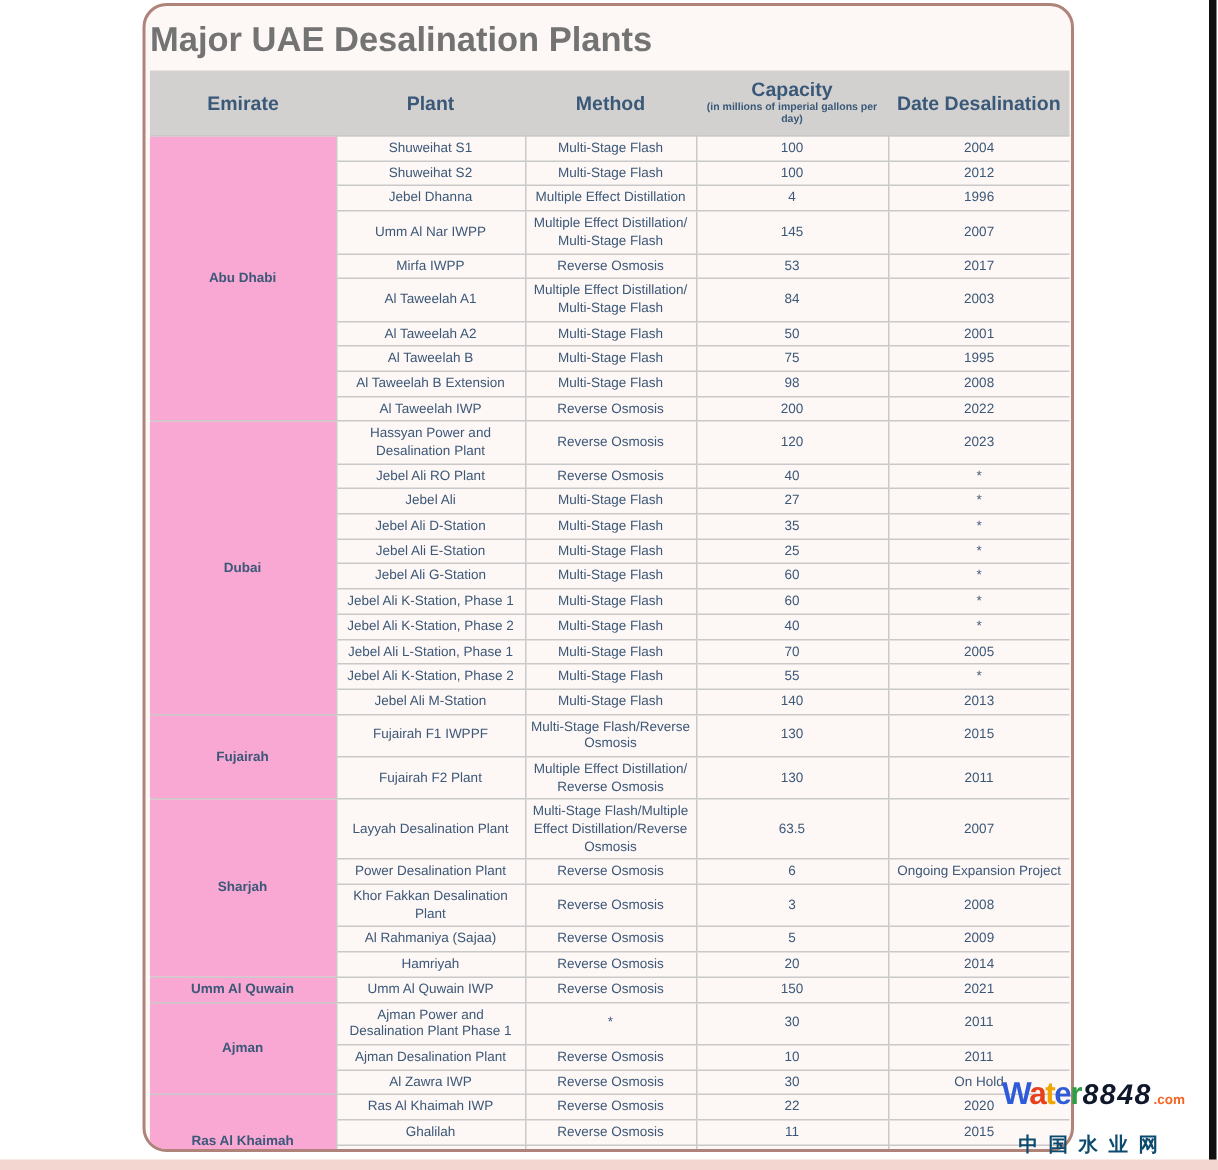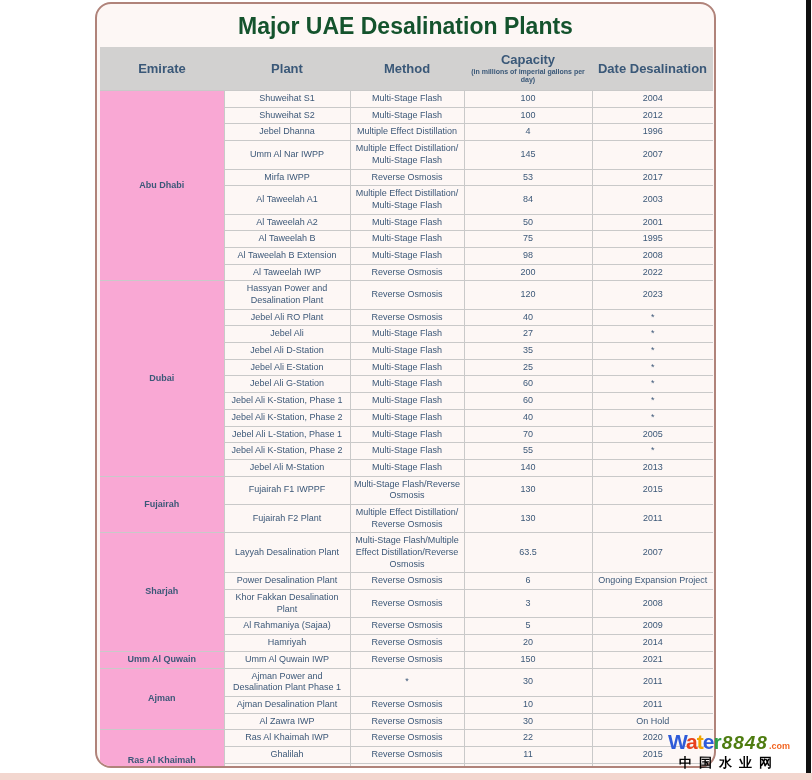--- a/index.html
+++ b/index.html
@@ -10,22 +10,22 @@
   }
   .card{
     position:absolute;left:95px;top:2px;width:621px;height:766px;
     box-sizing:border-box;
     border:2px solid #b0837a;border-radius:16px;
     background:#fdf7f5;
     padding:0 3px;
     overflow:hidden;
   }
   .card-title{
-    text-align:center;font-weight:bold;font-size:23px;
-    color:#14532d;padding:9px 0 7px;
+    font-weight:bold;font-size:23px;
+    color:#737373;padding:9px 0 7px;
   }
   table.plants{
     width:100%;border-collapse:collapse;border-style:hidden;
     table-layout:fixed;
   }
   table.plants th{
     background:#d2d1d0;color:#3a5878;font-weight:bold;
     font-size:13px;padding:5px 2px 6px;text-align:center;
     vertical-align:middle;border:none;
   }
@@ -41,27 +41,27 @@
     font-size:16px;font-weight:bold;color:#3a5878;
     background:#f9a8d4;padding:2px 1px;
   }
   .watermark{
     position:absolute;right:4px;bottom:10px;width:158px;
     text-align:center;line-height:1.05;pointer-events:none;
   }
   .wm-top{white-space:nowrap;}
   .wm-word span{font-weight:bold;font-size:21px;letter-spacing:-1px;}
   .wm-num{
-    font-weight:bold;font-style:italic;font-size:19px;color:#4d7c0f;
+    font-weight:bold;font-style:italic;font-size:19px;color:#0f172a;
     letter-spacing:1px;margin-left:1px;
   }
   .wm-tld{font-weight:bold;font-size:9px;color:#f26522;margin-left:1px;margin-top:20px;}
   .wm-cn{
-    font-weight:bold;font-size:13px;color:#000000;letter-spacing:7px;
-    margin-top:3px;white-space:nowrap;
+    font-weight:bold;font-size:13px;color:#0c4a6e;letter-spacing:7px;
+    margin-top:15px;white-space:nowrap;
   }
   .right-strip{
     position:absolute;right:1px;top:0;width:5px;height:780px;background:#101010;
   }
   .bottom-strip{
     position:absolute;left:0;bottom:0;width:812px;height:7px;background:#f3d6cf;
   }
 </style>
 </head>
 <body>

